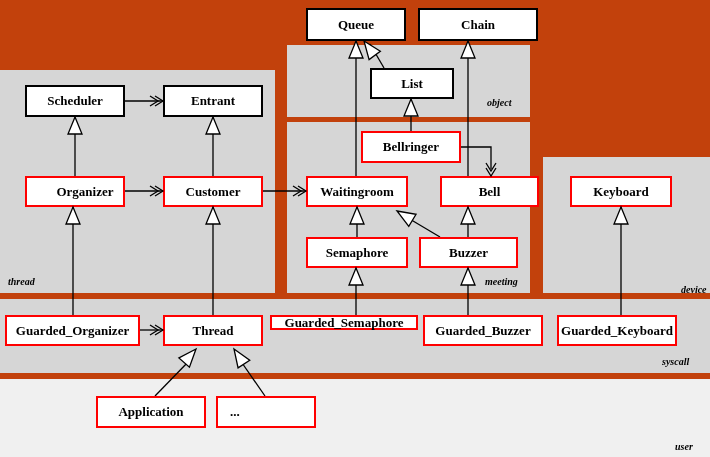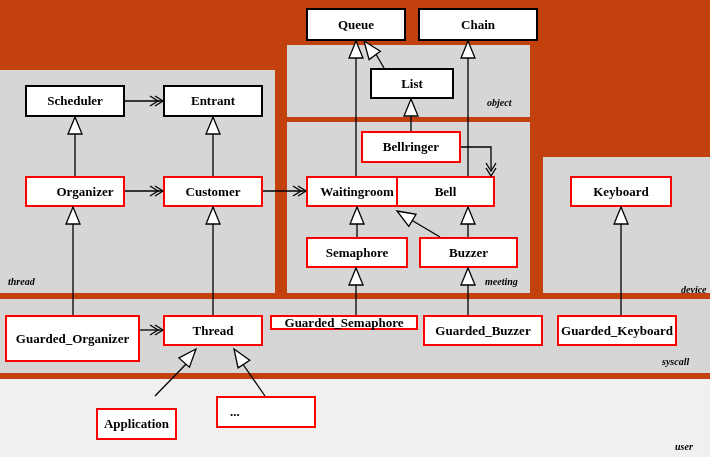--- a/index.html
+++ b/index.html
@@ -120,30 +120,30 @@
   <div id="nodes">
       <div class="node" style="left: 306px; top: 8px; width: 100px; height: 33px;">Queue</div>
       <div class="node" style="left: 418px; top: 8px; width: 120px; height: 33px;">Chain</div>
       <div class="node" style="left: 370px; top: 68px; width: 84px; height: 31px;">List</div>
       <div class="node" style="left: 25px; top: 85px; width: 100px; height: 32px;">Scheduler</div>
       <div class="node" style="left: 163px; top: 85px; width: 100px; height: 32px; text-align: right;">Entrant</div>
       <div class="node red" style="left: 361px; top: 131px; width: 100px; height: 32px;">Bellringer</div>
       <div class="node red" style="left: 25px; top: 176px; width: 100px; height: 31px; padding-left: 20px;">Organizer</div>
       <div class="node red" style="left: 163px; top: 176px; width: 100px; height: 31px;">Customer</div>
       <div class="node red" style="left: 306px; top: 176px; width: 102px; height: 31px;">Waitingroom</div>
-      <div class="node red" style="left: 396px; top: 176px; width: 99px; height: 31px;">Bell</div>
+      <div class="node red" style="left: 440px; top: 176px; width: 99px; height: 31px;">Bell</div>
       <div class="node red" style="left: 570px; top: 176px; width: 102px; height: 31px;">Keyboard</div>
       <div class="node red" style="left: 306px; top: 237px; width: 102px; height: 31px;">Semaphore</div>
       <div class="node red" style="left: 419px; top: 237px; width: 99px; height: 31px;">Buzzer</div>
-      <div class="node red" style="left: 5px; top: 315px; width: 135px; height: 47px;">Guarded_Organizer</div>
+      <div class="node red" style="left: 5px; top: 315px; width: 135px; height: 31px;">Guarded_Organizer</div>
       <div class="node red" style="left: 163px; top: 315px; width: 100px; height: 31px;">Thread</div>
       <div class="node red" style="left: 270px; top: 315px; width: 148px; height: 15px;">Guarded_Semaphore</div>
       <div class="node red" style="left: 423px; top: 315px; width: 120px; height: 31px;">Guarded_Buzzer</div>
       <div class="node red" style="left: 557px; top: 315px; width: 120px; height: 31px;">Guarded_Keyboard</div>
-      <div class="node red" style="left: 96px; top: 396px; width: 81px; height: 32px; margin-top: 12px;">Application</div>
+      <div class="node red" style="left: 96px; top: 396px; width: 110px; height: 32px;">Application</div>
       <div class="node red leftalign" style="left: 216px; top: 396px; width: 100px; height: 32px;">...</div>
     </div>
 
   <svg class="edges edges-top" id="head-layer" viewBox="0 0 710 457" preserveAspectRatio="none">
       <polygon points="75,117 68,134 82,134" class="tri"></polygon>
       <polygon points="213,117 206,134 220,134" class="tri"></polygon>
       <path d="M150,96 L158,101 L150,106" class="edge-line"></path>
       <path d="M155,96 L163,101 L155,106" class="edge-line"></path>
       <path d="M150,186 L158,191 L150,196" class="edge-line"></path>
       <path d="M155,186 L163,191 L155,196" class="edge-line"></path>

